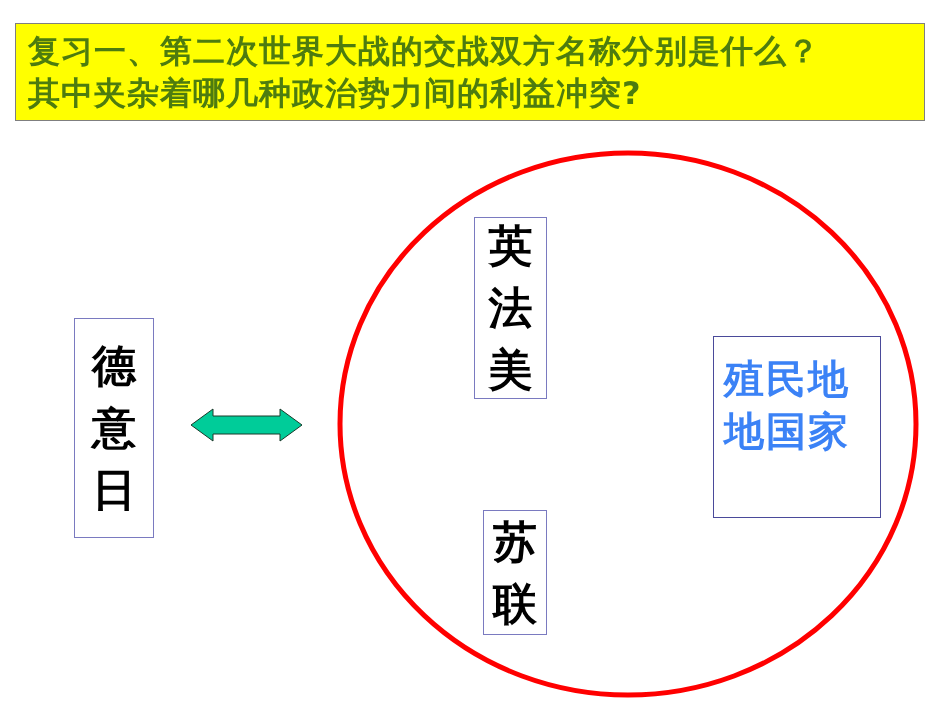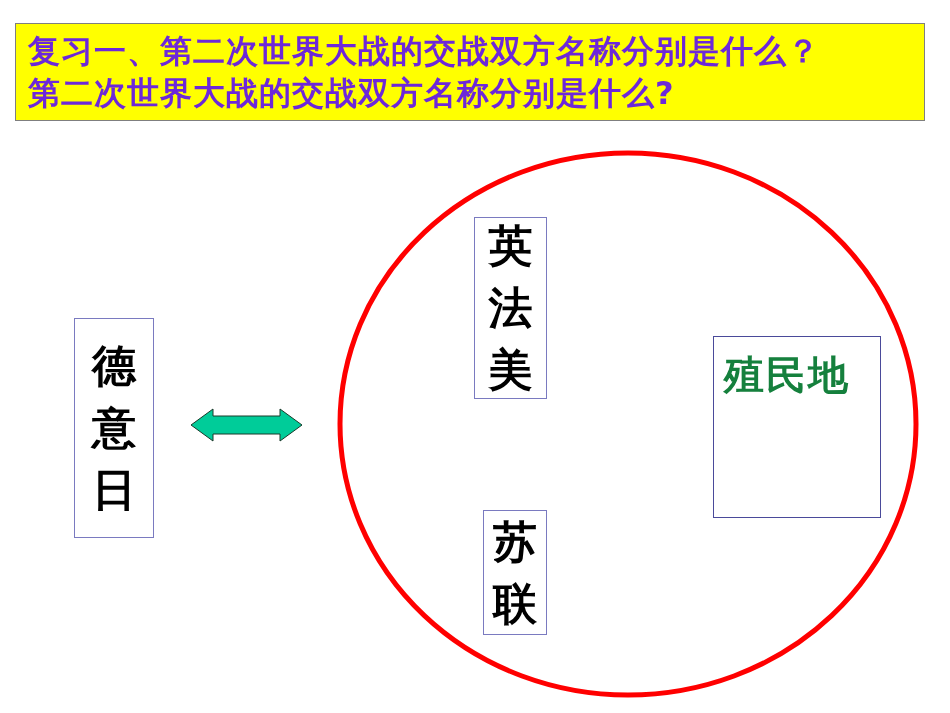--- a/index.html
+++ b/index.html
@@ -8,49 +8,49 @@
       background: #ffffff;
       font-family: "DejaVu Serif", "Liberation Serif", serif;
     }
     .title-box {
       position: absolute; left: 15px; top: 23px; width: 910px; height: 98px;
       background: #ffff00; border: 1px solid #7f7f7f; box-sizing: border-box;
       padding: 6px 0 0 12px;
     }
     .title-line {
       font-family: "DejaVu Sans", "Liberation Sans", sans-serif;
-      font-weight: bold; font-size: 32px; line-height: 42px; color: #6d28d9;
+      font-weight: bold; font-size: 32px; line-height: 42px; color: #4d7c0f;
       white-space: nowrap; letter-spacing: 1px;
     }
     .vbox {
       position: absolute; border: 1px solid #7a7ac0; box-sizing: border-box;
       background: #fff; display: flex; flex-direction: column;
       align-items: center; justify-content: center;
     }
     .vchar {
       font-size: 44px; line-height: 62px; color: #000; font-weight: bold;
     }
     .gridbox {
       position: absolute; border: 1px solid #4a4a9a; box-sizing: border-box;
       background: #fff; padding: 16px 0 0 10px;
     }
-    .grow { font-size: 40px; line-height: 52px; color: #15803d; font-weight: bold; letter-spacing: 2px; white-space: nowrap; font-family: Liberation Mono, monospace; }
+    .grow { font-size: 40px; line-height: 52px; color: #3b82f6; font-weight: bold; letter-spacing: 2px; white-space: nowrap; }
     svg.overlay { position: absolute; left: 0; top: 0; }
   </style>
 </head>
 <body>
 
 <svg class="overlay" width="950" height="713">
   <ellipse cx="628" cy="424" rx="288" ry="271" fill="none" stroke="#ff0000" stroke-width="5"></ellipse>
   <polygon points="191,425 213,409 213,416 280,416 280,409 302,425 280,441 280,434 213,434 213,441" fill="#00cc99" stroke="#1a3a2a" stroke-width="1"></polygon>
 </svg>
 
 <div class="title-box">
   <div class="title-line">复习一、第二次世界大战的交战双方名称分别是什么？</div>
-  <div class="title-line">第二次世界大战的交战双方名称分别是什么?</div>
+  <div class="title-line">其中夹杂着哪几种政治势力间的利益冲突?</div>
 </div>
 
 <div class="vbox" style="left:74px; top:318px; width:80px; height:220px;">
   <span class="vchar">德</span>
   <span class="vchar">意</span>
   <span class="vchar">日</span>
 </div>
 
 <div class="vbox" style="left:474px; top:217px; width:73px; height:182px;">
   <span class="vchar">英</span>
@@ -58,13 +58,14 @@
   <span class="vchar">美</span>
 </div>
 
 <div class="vbox" style="left:483px; top:510px; width:64px; height:125px;">
   <span class="vchar">苏</span>
   <span class="vchar">联</span>
 </div>
 
 <div class="gridbox" style="left:713px; top:336px; width:168px; height:182px;">
   <div class="grow">殖民地</div>
+  <div class="grow">地国家</div>
 </div>
 
 </body></html>

